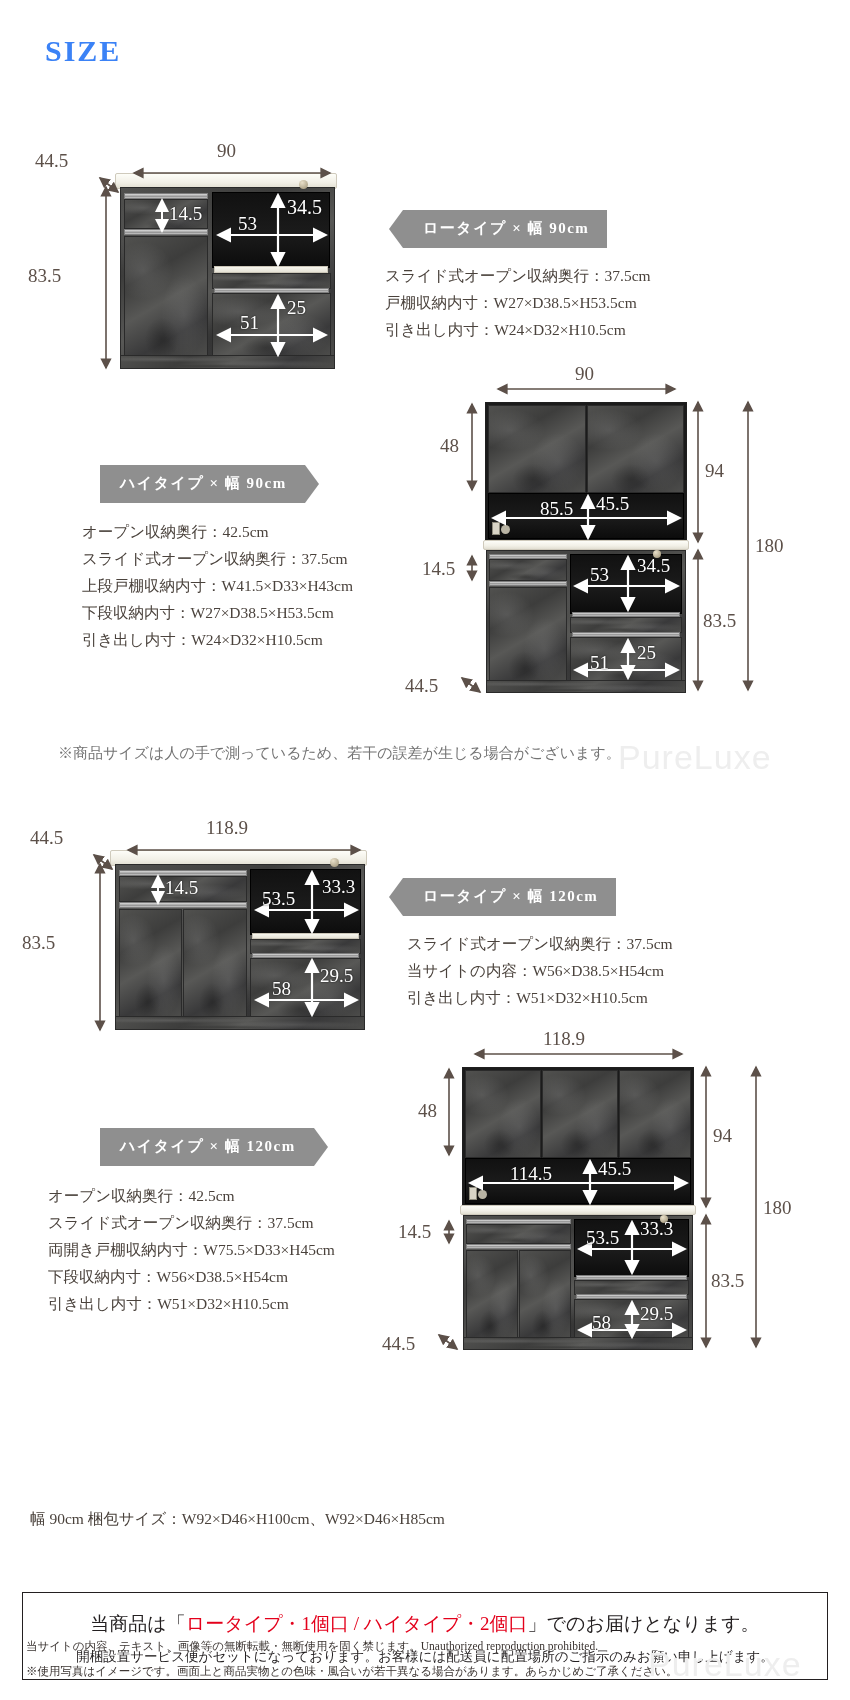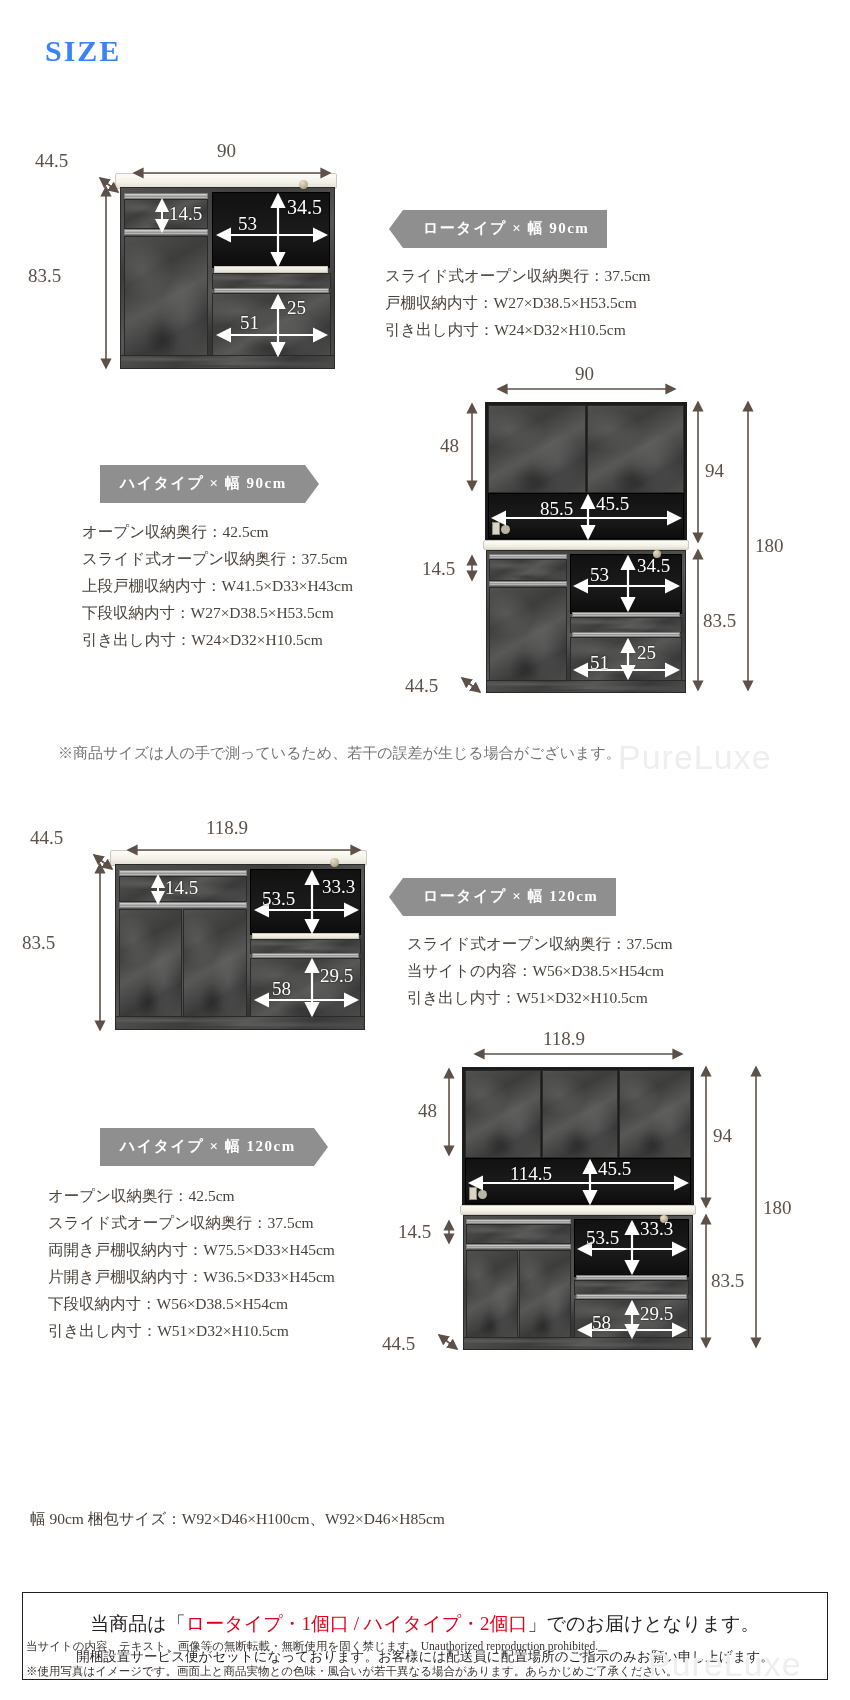--- a/index.html
+++ b/index.html
@@ -334,21 +334,20 @@
     <div>スライド式オープン収納奥行：37.5cm</div>
     <div>当サイトの内容：W56×D38.5×H54cm</div>
     <div>引き出し内寸：W51×D32×H10.5cm</div>
   </div>
 
   <div class="tag right-point" style="left:100px;top:1128px;">ハイタイプ × 幅 120cm</div>
   <div class="spec-list" style="left:48px;top:1182px;">
     <div>オープン収納奥行：42.5cm</div>
     <div>スライド式オープン収納奥行：37.5cm</div>
     <div>両開き戸棚収納内寸：W75.5×D33×H45cm</div>
-    <div>片開き戸棚収納内寸：W36.5×D33×H45cm</div>
     <div>下段収納内寸：W56×D38.5×H54cm</div>
     <div>引き出し内寸：W51×D32×H10.5cm</div>
   </div>
 
   <div class="fur" style="left:400px;top:1035px;width:450px;height:340px;">
     <div class="outline" style="left:62px;top:32px;width:232px;height:140px;background:#1b1b1b;"></div>
     <div class="body-dark" style="left:65px;top:35px;width:76px;height:88px;"></div>
     <div class="body-dark" style="left:142px;top:35px;width:76px;height:88px;"></div>
     <div class="body-dark" style="left:219px;top:35px;width:72px;height:88px;"></div>
     <div class="cavity" style="left:65px;top:123px;width:226px;height:46px;"></div>

